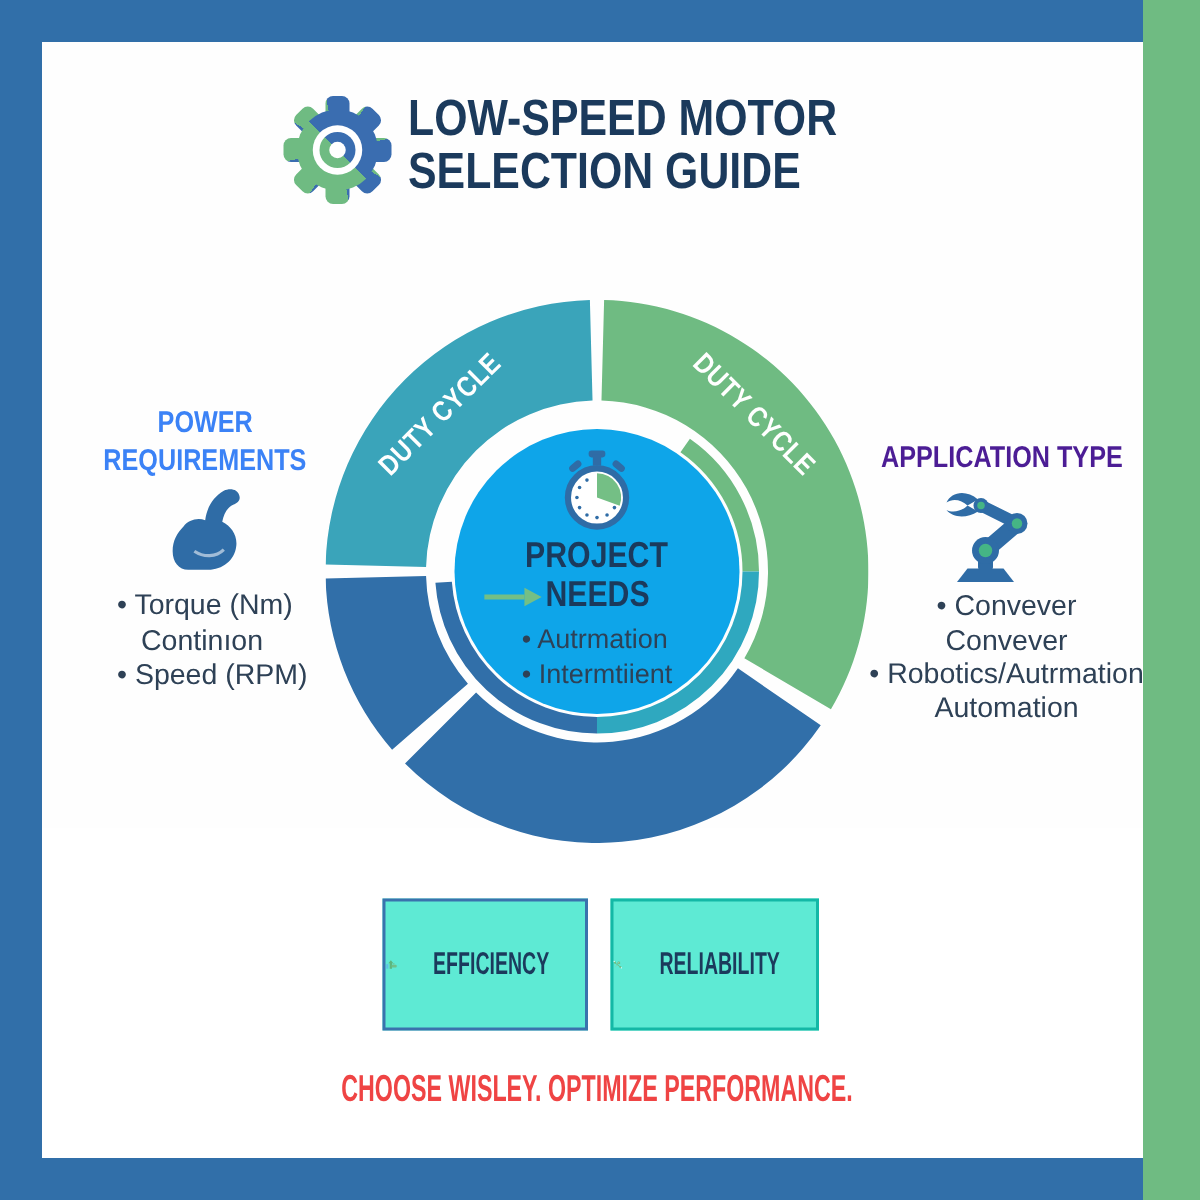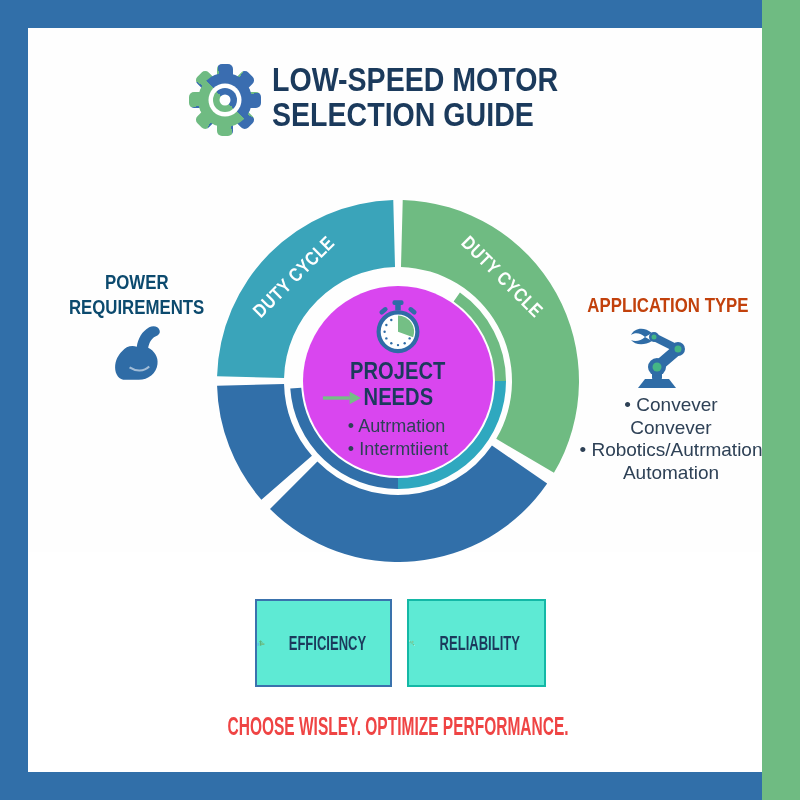--- a/index.html
+++ b/index.html
@@ -22,32 +22,32 @@
   .gear{left:157px;top:32px;width:80px;height:80px;}
   .title{left:244px;top:34px;font-size:34px;font-weight:700;line-height:35px;color:#1b3a5c;}
 
   
   .donut{left:189px;top:172px;width:362px;height:362px;}
   .donut svg.ring{position:absolute;left:0;top:0;}
   .duty-label{position:absolute;font-size:19px;font-weight:700;color:#ffffff;letter-spacing:0.5px;}
   .duty-left{left:77px;top:77px;transform:translate(-50%,-50%) rotate(-45deg);}
   .duty-right{left:285px;top:77px;transform:translate(-50%,-50%) rotate(45deg);}
   .hub{position:absolute;left:86px;top:86px;width:190px;height:190px;border-radius:50%;
-       background:#d946ef;display:flex;flex-direction:column;align-items:center;}
+       background:#0ea5e9;display:flex;flex-direction:column;align-items:center;}
   .hub .stopwatch{margin-top:14px;}
   .hub-title{margin-top:2px;font-size:24px;font-weight:700;line-height:26px;color:#1b3a5c;text-align:center;}
   .hub-arrow{position:absolute;left:18px;top:104px;}
   .hub-bullets{margin-top:5px;font-size:18px;line-height:23px;color:#2e4156;text-align:left;}
 
   
-  .left-heading{left:10px;top:242px;width:198px;text-align:center;font-size:20px;font-weight:700;line-height:25px;color:#0c4a6e;}
+  .left-heading{left:10px;top:242px;width:198px;text-align:center;font-size:20px;font-weight:700;line-height:25px;color:#3b82f6;}
   .muscle{left:84px;top:294px;}
   .left-bullets{left:50px;top:364px;font-size:19px;line-height:23.5px;color:#2e4156;}
   .left-bullets .cont{padding-left:16px;}
-  .right-heading{left:544px;top:266px;width:190px;text-align:left;font-size:20px;font-weight:700;color:#c2410c;}
+  .right-heading{left:544px;top:266px;width:190px;text-align:left;font-size:20px;font-weight:700;color:#4c1d95;}
   .robot{left:590px;top:296px;}
   .right-bullets{left:550px;top:366px;width:186px;text-align:center;font-size:19px;line-height:21.5px;color:#2e4156;}
   .right-bullets div{margin-bottom:1px;}
 
   
   .badge{display:flex;flex-direction:row;align-items:center;justify-content:center;gap:0;background:#5eead4;}
   .badge-efficiency{left:227px;top:571px;width:133px;height:84px;border:2px solid #3a72ad;}
   .badge-reliability{left:379px;top:571px;width:135px;height:84px;border:2px solid #14b8a6;}
   .badge-label{font-size:21px;font-weight:700;color:#1b3a5c;}
 
@@ -88,20 +88,25 @@
   </div>
 
   <div class="abs left-heading">
     <span class="cx">POWER</span><br>
     <span class="cx">REQUIREMENTS</span>
   </div>
   <svg class="abs muscle" width="62" height="62" viewBox="0 0 60 60">
     <path fill="#2f6ca6" d="M10 28 C13 24 19 22 24 24 C25 16 29 9 36 5 C40 3 45 4 46 8 C47 11 45 13 42 14 C38 16 36 20 35 25 C41 28 45 34 44 41 C43 50 35 56 26 56 L13 56 C7 56 3 51 3 44 C3 37 6 32 10 28 Z"></path>
     <path d="M17 44 C23 48 31 48 36 43" stroke="#ffffff" stroke-width="2" fill="none" opacity="0.55"></path>
   </svg>
+  <div class="abs left-bullets">
+    <div><span>•</span> <span>Torque (Nm)</span></div>
+    <div class="cont">Continıon</div>
+    <div><span>•</span> <span>Speed (RPM)</span></div>
+  </div>
 
   <div class="abs right-heading">
     <span class="cx">APPLICATION TYPE</span>
   </div>
   <svg class="abs robot" width="76" height="68" viewBox="0 0 76 68">
     <g fill="#2f6ca6">
       <path d="M20 64 L58 64 L51 55 L27 55 Z"></path>
       <rect x="34" y="44" width="10" height="12" rx="2"></rect>
       <line x1="39" y1="43" x2="60" y2="25" stroke="#2f6ca6" stroke-width="11" stroke-linecap="round"></line>
       <line x1="60" y1="25" x2="36" y2="13" stroke="#2f6ca6" stroke-width="8" stroke-linecap="round"></line>

